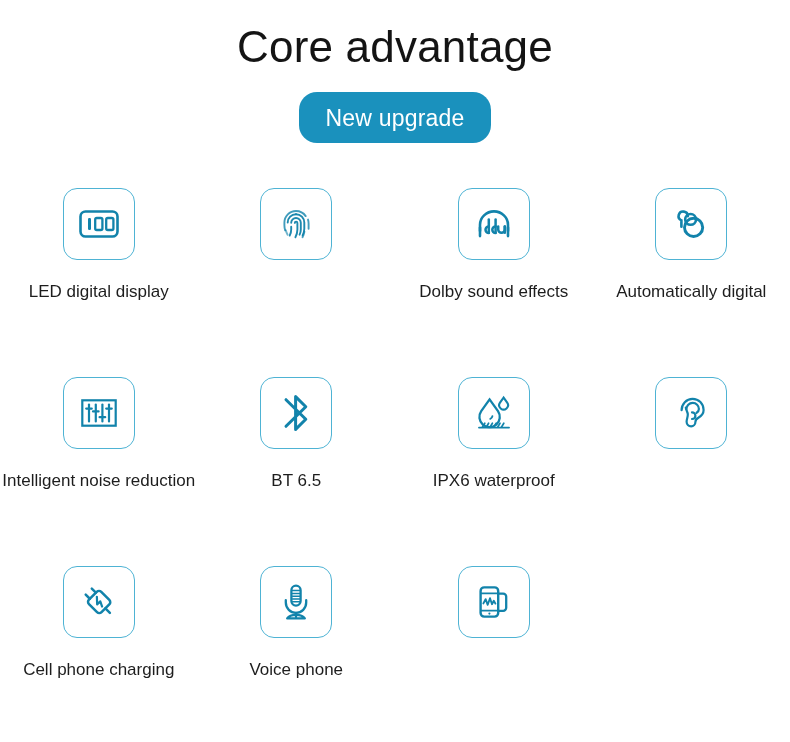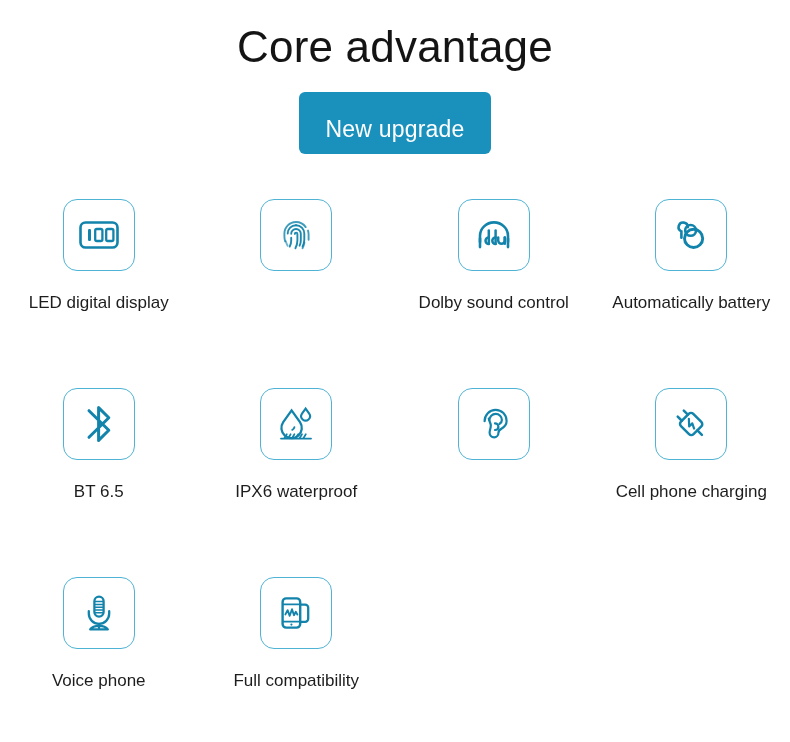--- a/index.html
+++ b/index.html
@@ -44,22 +44,22 @@
     margin-top: 19px;
     display: flex;
     justify-content: center;
   }
   .badge {
     display: inline-block;
     background: #1a91bd;
     color: #ffffff;
     font-size: 23px;
     line-height: 1;
-    padding: 26px 26px 13px 26px;
-    border-radius: 6px;
+    padding: 15px 26px 13px 26px;
+    border-radius: 18px;
     letter-spacing: 0.2px;
     white-space: nowrap;
   }
 
   
   .grid {
     margin-top: 45px;
     display: grid;
     grid-template-columns: repeat(4, 1fr);
     grid-template-rows: repeat(3, 189px);
@@ -150,37 +150,57 @@
             <path d="M10 26.5v8.6M38 26.5v8.6" stroke="#1283ab" stroke-width="2.6" stroke-linecap="round"></path>
             <path d="M18.8 18.6v13.2" stroke="#1283ab" stroke-width="2.5" stroke-linecap="round"></path>
             <path d="M18.8 25.4a3.3 3.3 0 1 0 0 6.6" stroke="#1283ab" stroke-width="2.5" stroke-linecap="round"></path>
             <path d="M25.6 18.6v13.2" stroke="#1283ab" stroke-width="2.5" stroke-linecap="round"></path>
             <path d="M25.6 25.4a3.3 3.3 0 1 0 0 6.6" stroke="#1283ab" stroke-width="2.5" stroke-linecap="round"></path>
             <path d="M28.2 25.6v2.9a3.3 3.3 0 0 0 6.6 0v-2.9" stroke="#1283ab" stroke-width="2.5" stroke-linecap="round"></path>
             <path d="M34.8 25.6v6.2" stroke="#1283ab" stroke-width="2.5" stroke-linecap="round"></path>
           </svg>
         </span>
       </div>
-      <div class="feature-label">Dolby sound control</div>
+      <div class="feature-label">Dolby sound effects</div>
     </div>
 
     <div class="cell">
       <div class="icon-card">
         <span>
           <svg width="46" height="46" viewBox="0 0 46 46" fill="none" stroke="#1283ab" stroke-linecap="round">
             <path d="M19.8 15.2a4.6 4.6 0 1 0-6.4 4.2v6.4" stroke-width="2.6"></path>
             <circle cx="22.6" cy="18.4" r="5.4" stroke-width="2.6"></circle>
             <circle cx="25.6" cy="26.4" r="9.1" stroke-width="2.9"></circle>
           </svg>
         </span>
       </div>
-      <div class="feature-label">Automatically battery</div>
-    </div>
-
-
+      <div class="feature-label">Automatically digital</div>
+    </div>
+
+
+    <div class="cell">
+      <div class="icon-card">
+        <span>
+          <svg width="46" height="46" viewBox="0 0 46 46" fill="none">
+            <rect x="6.3" y="10.3" width="33.4" height="25.4" stroke="#1283ab" stroke-width="2.2"></rect>
+            <g stroke="#1283ab" stroke-width="2.2" stroke-linecap="round">
+              <path d="M13 14.6v16.8"></path>
+              <path d="M19.8 14.6v16.8"></path>
+              <path d="M26.4 14.6v16.8"></path>
+              <path d="M33 14.6v16.8"></path>
+              <path d="M10.2 18.6h5.6"></path>
+              <path d="M17 21.4h5.6"></path>
+              <path d="M23.6 27.2h5.6"></path>
+              <path d="M30.2 18.6h5.6"></path>
+            </g>
+          </svg>
+        </span>
+      </div>
+      <div class="feature-label">Intelligent noise reduction</div>
+    </div>
 
     <div class="cell">
       <div class="icon-card">
         <span>
           <svg width="46" height="46" viewBox="0 0 46 46" fill="none">
             <path d="M22.6 6.6v32.8l10.2-10.1-19.8-19.6M22.6 39.4V6.6l10.2 10.1-19.8 19.6" stroke="#1283ab" stroke-width="3" stroke-linecap="round" stroke-linejoin="round"></path>
           </svg>
         </span>
       </div>
       <div class="feature-label">BT 6.5</div>
@@ -262,17 +282,16 @@
         <span>
           <svg width="46" height="46" viewBox="0 0 46 46" fill="none" stroke="#1283ab">
             <path d="M26.8 14.6h5.4a3 3 0 0 1 3 3v11.2a3 3 0 0 1-3 3h-5.4" stroke-width="2.3" stroke-linejoin="round"></path>
             <rect x="9.6" y="8.4" width="17.6" height="29.2" rx="3.6" stroke-width="2.4"></rect>
             <path d="M9.6 14.4h17.6M9.6 31.6h17.6" stroke-width="1.9"></path>
             <circle cx="18.4" cy="34.6" r="1.1" fill="#1283ab" stroke="none"></circle>
             <path d="M12.4 24.4l2.2-4.2 2.1 5.6 2.3-6.6 2 6 1.8-3.4 1.6 2.8" stroke-width="1.9" stroke-linecap="round" stroke-linejoin="round"></path>
           </svg>
         </span>
       </div>
-      <div class="feature-label">Full compatibility</div>
     </div>
 
   </div>
 </div>
 
 </body></html>

